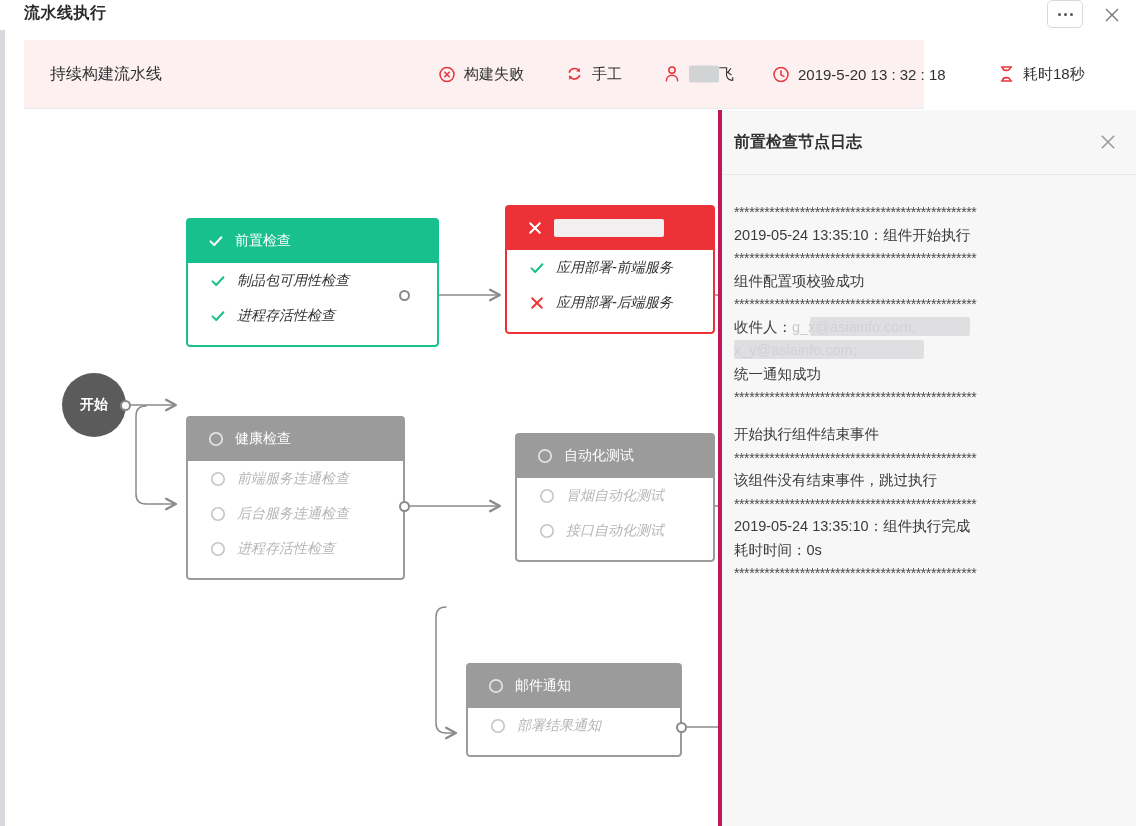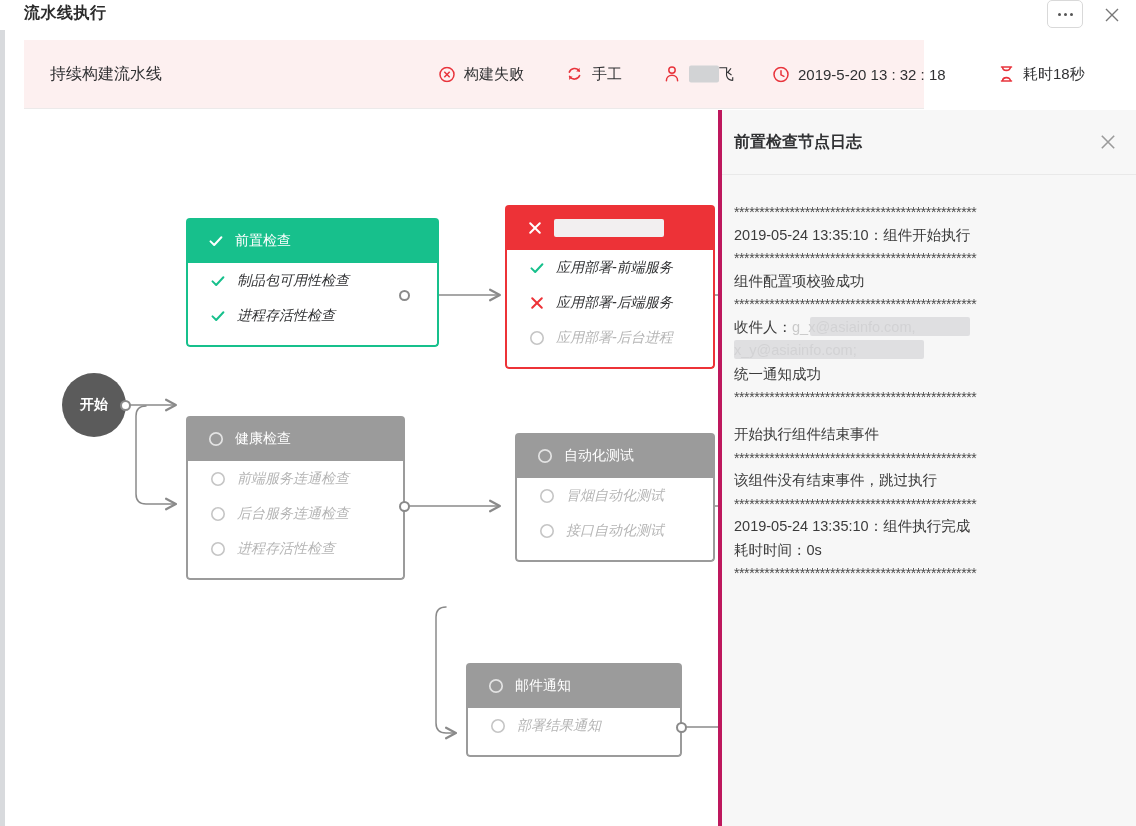--- a/index.html
+++ b/index.html
@@ -310,26 +310,20 @@
             <path d="M2.5 8.4 L6.2 12 L13.4 4.3" fill="none" stroke="#17c08c" stroke-width="2" stroke-linecap="round" stroke-linejoin="round"></path>
           </svg>
           <span>应用部署-前端服务</span>
         </div>
         <div class="sub">
           <svg width="16" height="16" viewBox="0 0 16 16">
             <path d="M3.2 3.2 L12.8 12.8 M12.8 3.2 L3.2 12.8" stroke="#ed3237" stroke-width="2" stroke-linecap="round"></path>
           </svg>
           <span>应用部署-后端服务</span>
         </div>
-        <div class="sub pending">
-          <svg width="16" height="16" viewBox="0 0 16 16">
-            <circle cx="8" cy="8" r="6.2" fill="none" stroke="#c5c5c5" stroke-width="1.6"></circle>
-          </svg>
-          <span>应用部署-后台进程</span>
-        </div>
       </div>
     </div>
 
     <div class="node node-gray" style="left:181px; top:306px; width:219px;">
       <div class="node-head">
         <svg width="16" height="16" viewBox="0 0 16 16">
           <circle cx="8" cy="8" r="6.2" fill="none" stroke="#e3e3e3" stroke-width="1.7"></circle>
         </svg>
         <span>健康检查</span>
       </div>

